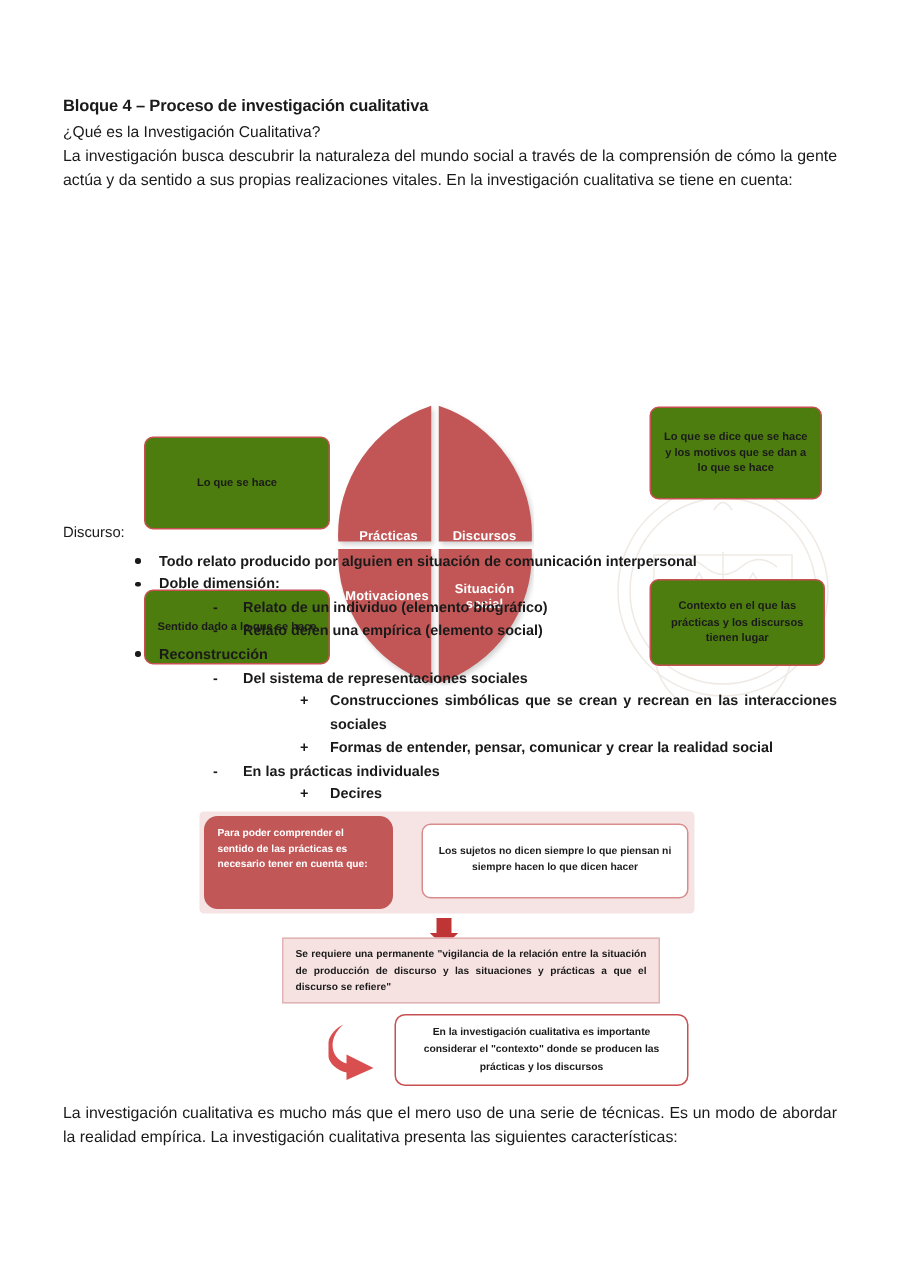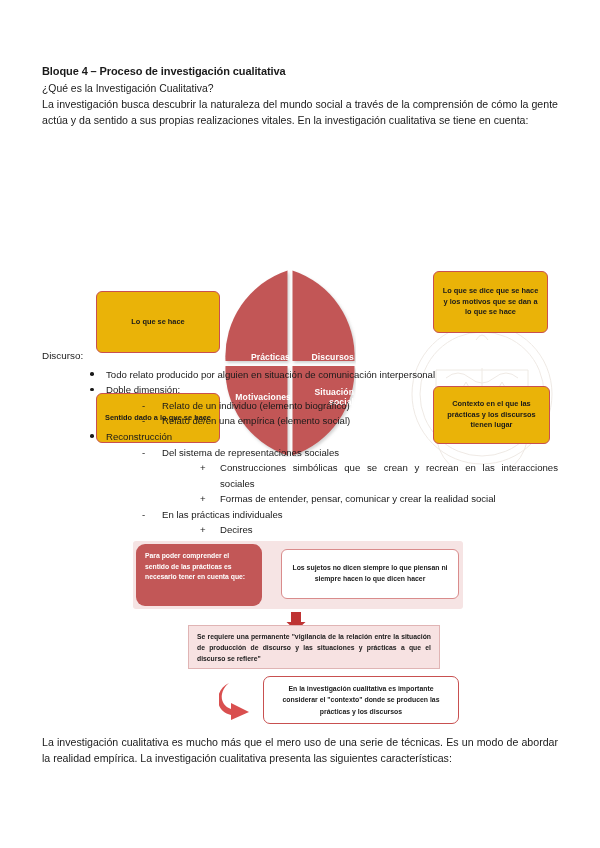--- a/index.html
+++ b/index.html
@@ -76,35 +76,35 @@
     position: absolute;
     left: 0; top: 0;
     width: 132px;
     height: 188px;
   }
   .quad-label {
     position: absolute;
     color: #ffffff;
     font-size: 8.6px;
     font-weight: bold;
-    text-align: right;
+    text-align: center;
     line-height: 1.15;
     letter-spacing: 0.1px;
     width: 62px;
   }
   .q-practicas { left: 4px;  top: 84px; }
   .q-discursos { left: 68px; top: 84px; }
   .q-motivaciones { left: 1px; top: 124px; width: 66px; }
   .q-situacion { left: 68px; top: 119px; }
 
   .cbox {
     position: absolute;
     border: 1.1px solid #c85050;
     border-radius: 6px;
-    background: #eab308;
+    background: #4d7c0f;
     box-sizing: border-box;
     display: flex;
     align-items: center;
     justify-content: center;
     text-align: center;
     font-size: 7.4px;
     line-height: 1.45;
     color: #1a1a1a;
     padding: 18px 7px;
     font-weight: 600;
@@ -130,20 +130,21 @@
   ul.lvl1 {
     list-style: none;
     margin: 0;
     padding: 0 0 0 46px;
   }
   ul.lvl1 > li {
     position: relative;
     padding-left: 18px;
     line-height: 1.62;
     font-size: 9.6px;
+    font-weight: bold;
   }
   ul.lvl1 > li > .bullet {
     position: absolute;
     left: 2px;
     top: 5.5px;
     width: 3.6px;
     height: 3.6px;
     background: #1a1a1a;
     border-radius: 50%;
   }

